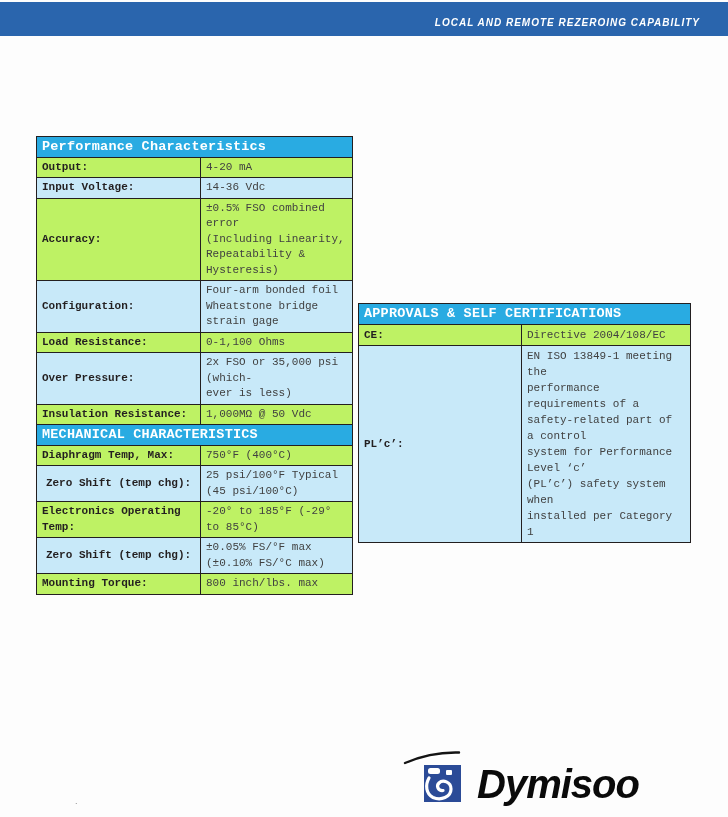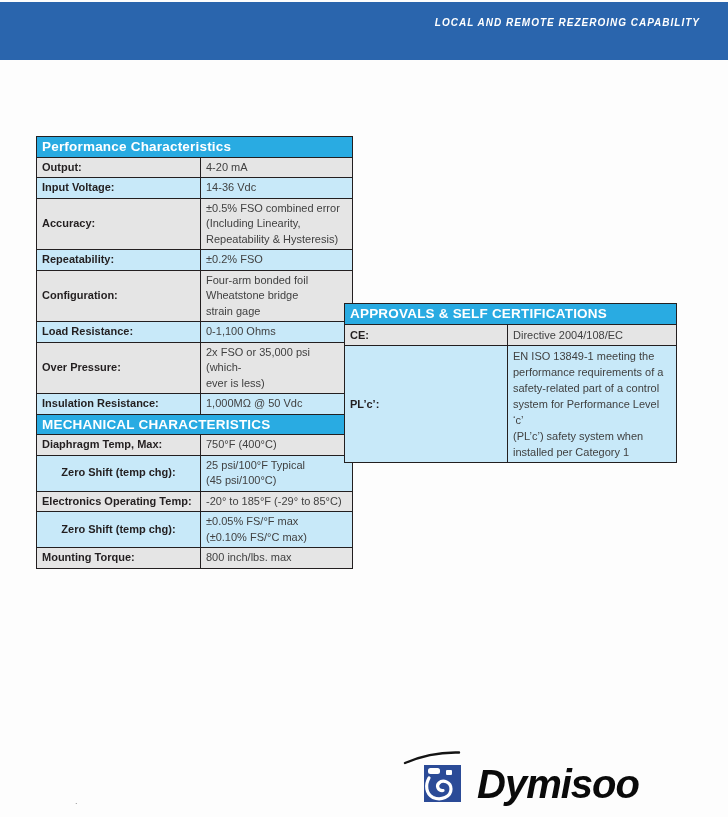--- a/index.html
+++ b/index.html
@@ -15,34 +15,34 @@
   html,body{width:728px;height:817px;}
   body{
     position:relative;
     background:#fdfdfd;
     font-family:"Liberation Sans", sans-serif;
     color:var(--text_dark);
     overflow:hidden;
   }
   
   .banner{
-    position:absolute;left:0;top:2px;width:728px;height:58px;
+    position:absolute;left:0;top:2px;width:728px;height:34px;
     background:var(--banner_blue);
   }
   .banner-text{
     position:absolute;right:28px;top:0;height:41px;line-height:41px;
     color:#fff;font-size:10px;font-style:italic;font-weight:bold;
     letter-spacing:1px;white-space:nowrap;
   }
   
   .left-col{position:absolute;left:36px;top:136px;width:316px;}
-  .right-col{position:absolute;left:344px;top:303px;width:279px;}
+  .right-col{position:absolute;left:358px;top:303px;width:279px;}
   table.spec{
     width:100%;border-collapse:collapse;table-layout:fixed;
-    font-size:11px;background:#e5e5e5;
+    font-size:11px;background:#bef264;font-family:Liberation Mono, monospace;
   }
   table.spec.mech{margin-top:-1px;}
   table.spec td{
     border:1px solid var(--border_dark);
     padding:2px 5px;vertical-align:middle;
     line-height:15.5px;height:19px;
   }
   .right-col table.spec td{line-height:16px;}
   td.title{
     background:var(--header_cyan);color:#fff;font-weight:bold;
@@ -94,24 +94,20 @@
         <td class="lbl">Input Voltage:</td>
         <td class="val">14-36 Vdc</td>
       </tr>
       <tr>
         <td class="lbl">Accuracy:</td>
         <td class="val">±0.5% FSO combined error
 (Including Linearity,
 Repeatability &amp; Hysteresis)</td>
       </tr>
       <tr>
-        <td class="lbl">Repeatability:</td>
-        <td class="val">±0.2% FSO</td>
-      </tr>
-      <tr>
         <td class="lbl">Configuration:</td>
         <td class="val">Four-arm bonded foil
 Wheatstone bridge
 strain gage</td>
       </tr>
       <tr>
         <td class="lbl">Load Resistance:</td>
         <td class="val">0-1,100 Ohms</td>
       </tr>
       <tr>

